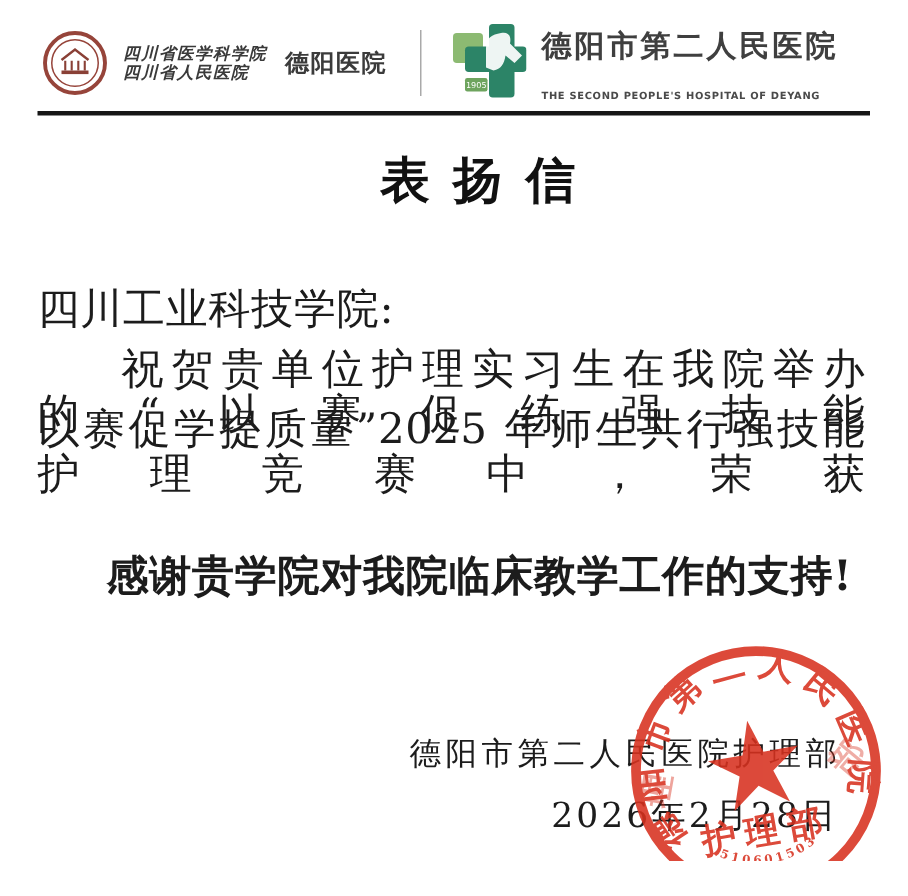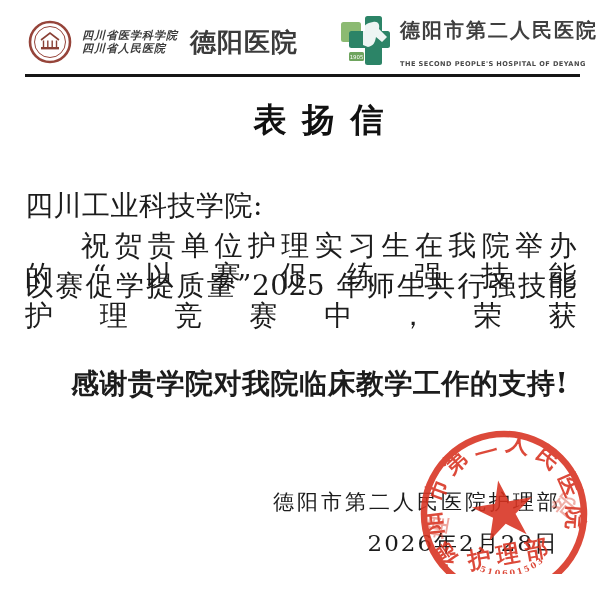--- a/index.html
+++ b/index.html
@@ -17,21 +17,21 @@
     display:flex;align-items:center;gap:10px;
   }
   .emblem{flex:0 0 auto;}
   .affil{
     display:flex;flex-direction:column;justify-content:center;
     font-style:italic;font-weight:700;font-size:11px;line-height:13px;
     letter-spacing:1px;color:#3a3a3a;white-space:nowrap;
   }
   .hosp-left{
     font-family:"DejaVu Sans","Liberation Sans",sans-serif;
-    font-size:26px;font-weight:700;color:#3b3b3b;letter-spacing:1px;
+    font-size:16px;font-weight:700;color:#3b3b3b;letter-spacing:1px;
     margin-left:2px;white-space:nowrap;
   }
   .vdiv{width:1px;height:44px;background:#a9a9a9;margin:0 10px 0 12px;}
   .h-right{display:flex;align-items:center;gap:10px;}
   .hosp-right{
     font-family:"DejaVu Sans","Liberation Sans",sans-serif;
     font-size:20px;font-weight:700;color:#3f3f3f;letter-spacing:2px;white-space:nowrap;
   }
   .hosp-right-en{
     font-family:"DejaVu Sans","Liberation Sans",sans-serif;

